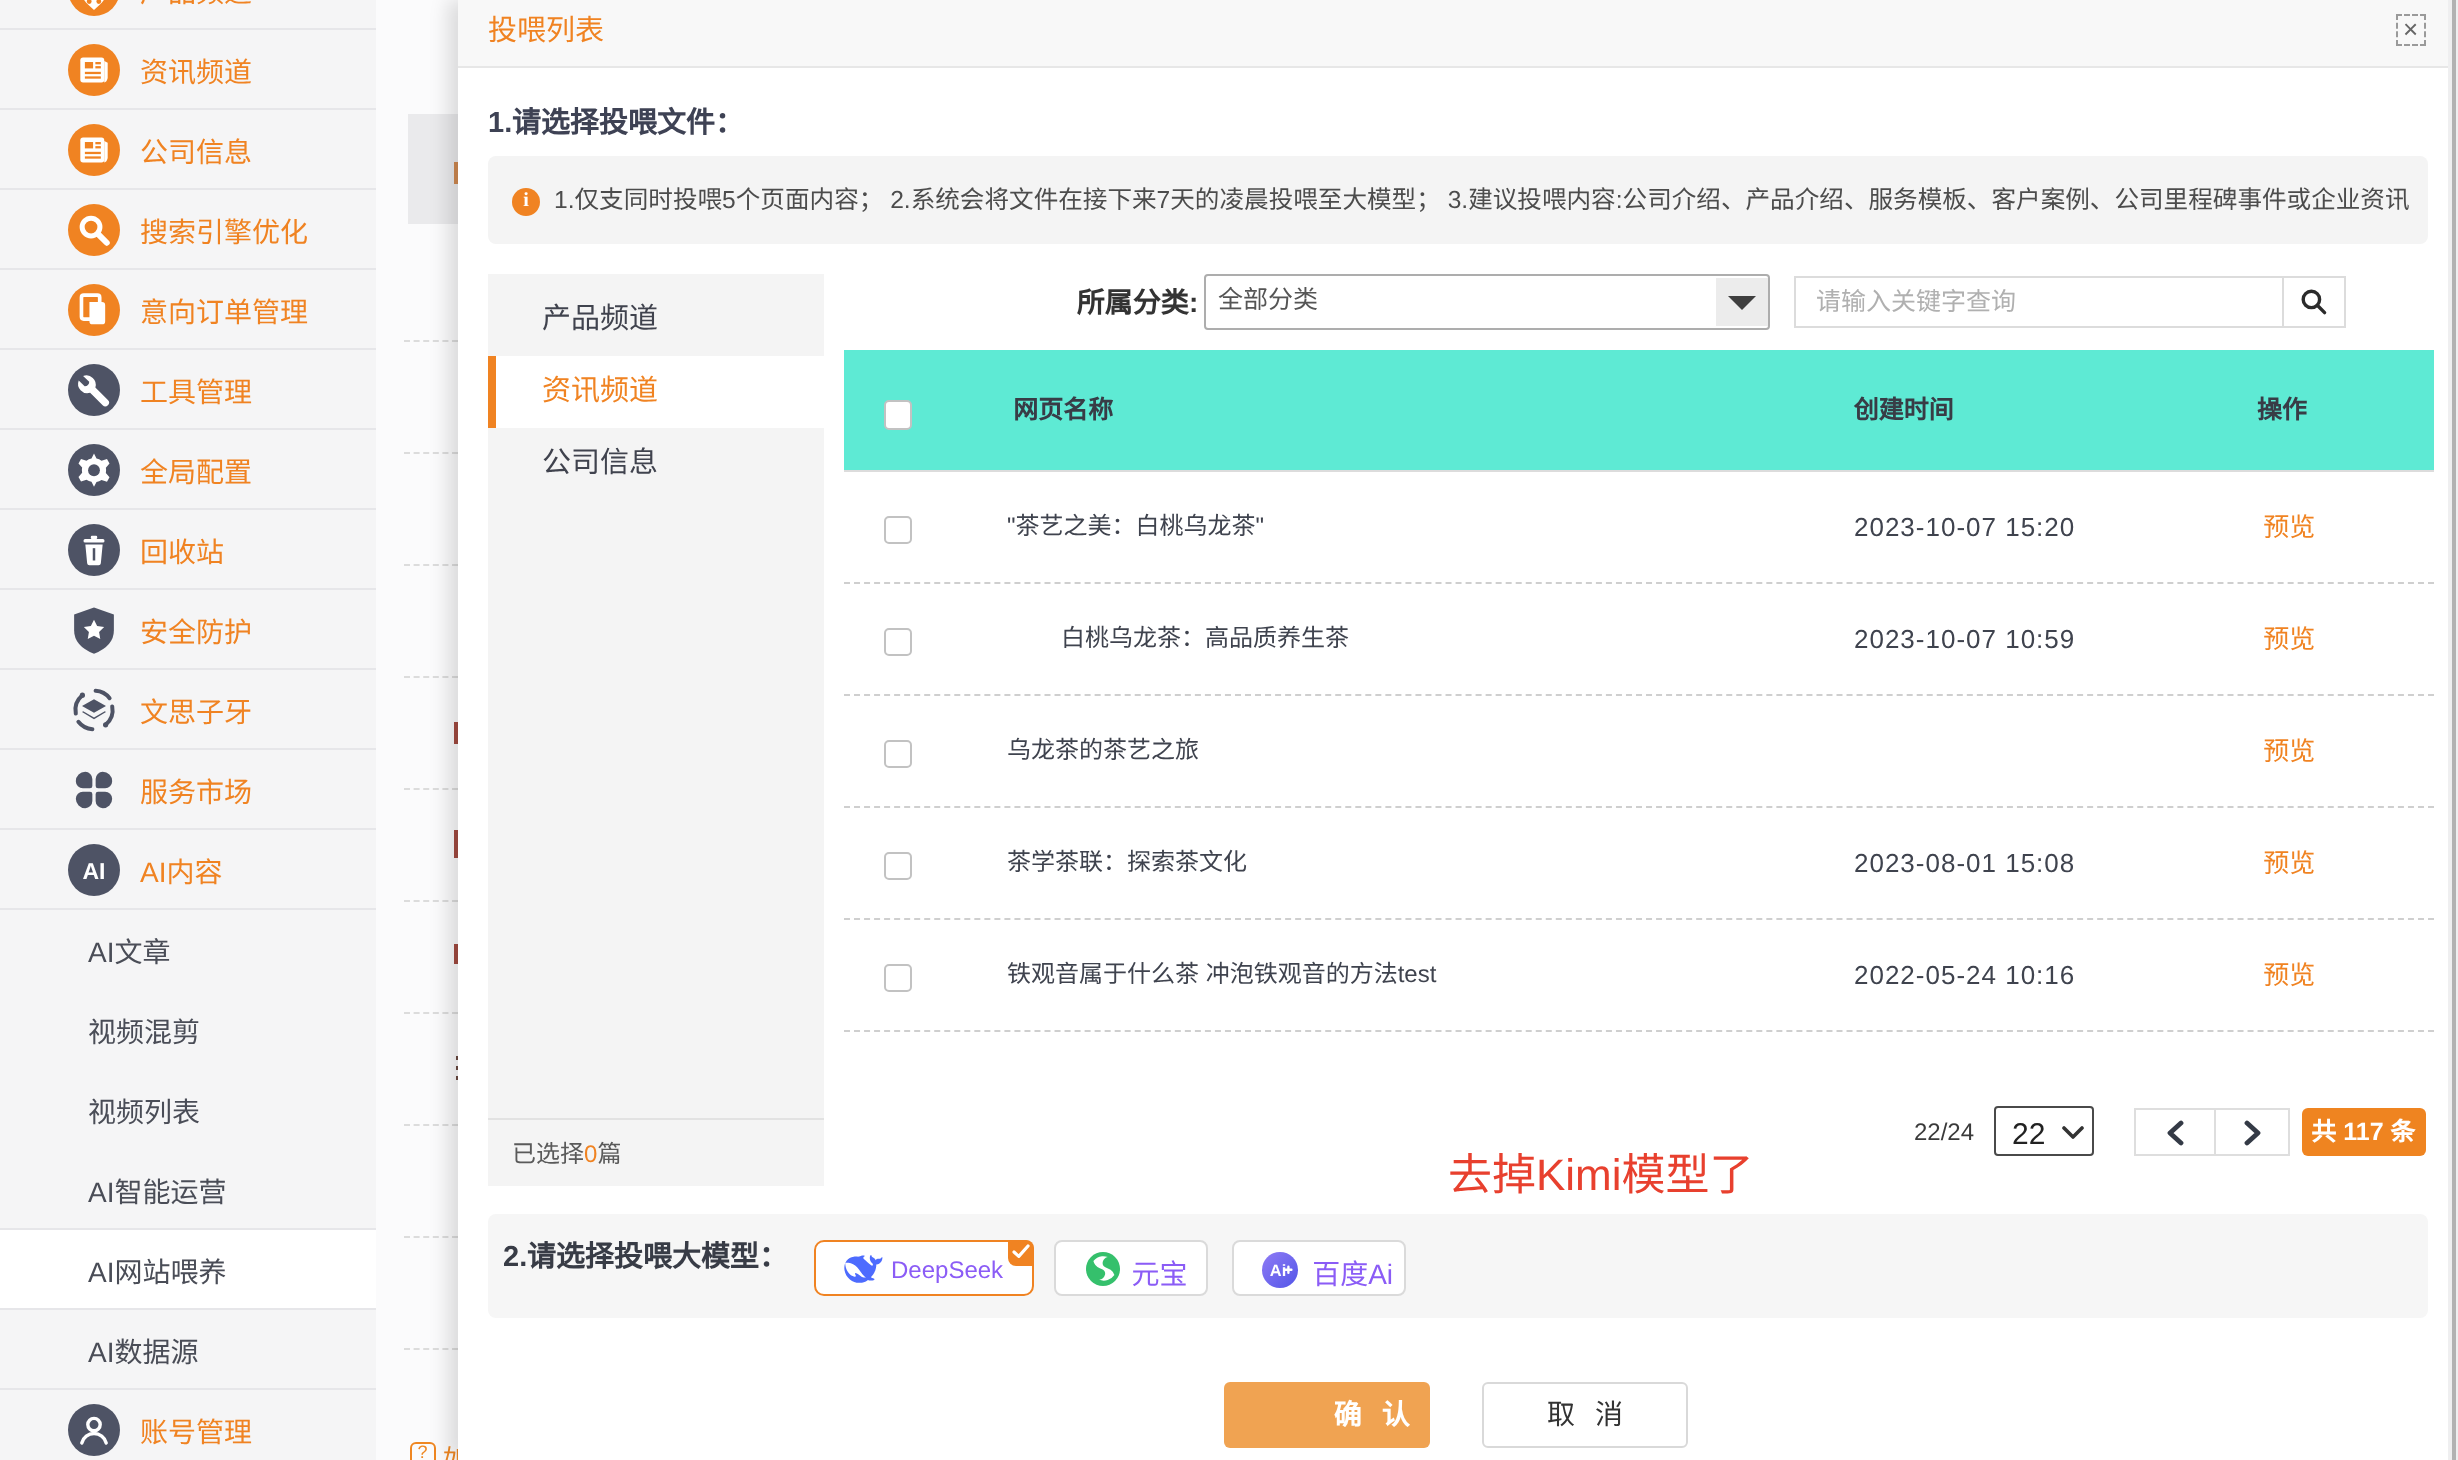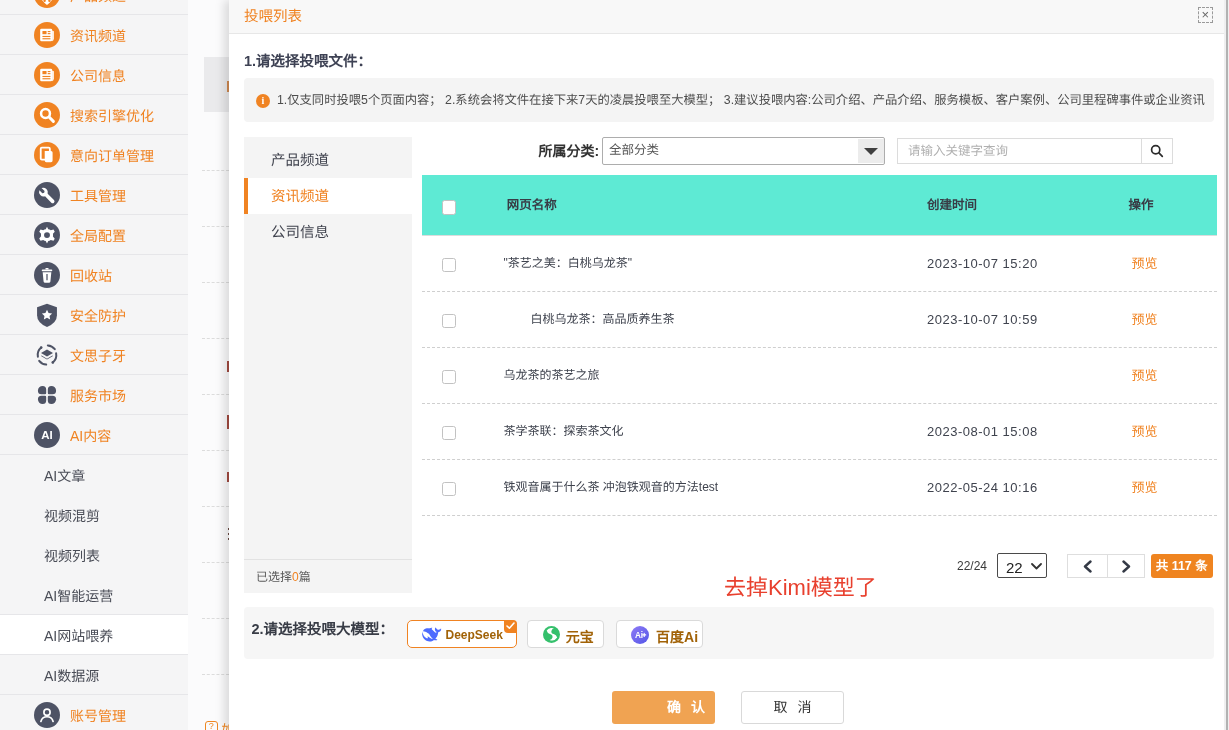--- a/index.html
+++ b/index.html
@@ -66,21 +66,21 @@
   #pager { position:absolute; left:1067px; top:553.5px; width:78px; height:24px; background:#fff; border:1px solid #dedede; }
   #pager .mid { position:absolute; left:38.5px; top:0; width:1px; height:100%; background:#dedede; }
   #total { position:absolute; left:1151px; top:553.5px; width:61.5px; height:24.5px; background:#ef8420; border-radius:3px; color:#fff; font-size:12.5px; font-weight:bold; text-align:center; line-height:24.5px; }
 
   #redNote { position:absolute; left:724px; top:569px; font-size:22px; color:#e8402e; }
 
   
   #sec2 { position:absolute; left:244px; top:607px; width:970px; height:52px; background:#f6f6f6; border-radius:4px; }
   #sec2lab { position:absolute; left:251.5px; top:607px; height:44px; line-height:44px; font-size:14.5px; font-weight:bold; color:#383c46; }
   .chip { position:absolute; top:619.5px; height:28px; background:#fff; border:1px solid #dadada; border-radius:4px; }
-  .chip span { position:absolute; font-size:14px; color:#a16207; top:5.5px;font-weight:bold; }
+  .chip span { position:absolute; font-size:14px; color:#8b5cf6; top:5.5px; }
 
   
   #okbtn { position:absolute; left:612px; top:691px; width:103px; height:33px; background:#f0a352; border-radius:3px; color:#fff; font-size:14px; font-weight:bold; text-align:right; line-height:33px; letter-spacing:10px; text-indent:10px; }
   #cancelbtn { position:absolute; left:741px; top:691px; width:103px; height:33px; background:#fff; border:1px solid #d9d9d9; border-radius:3px; color:#333; font-size:14px; text-align:center; line-height:31px; letter-spacing:10px; text-indent:10px; }
 
   
   #rstrip { position:absolute; left:1224px; top:0; width:5px; height:730px; background:#efeff0; }
   #rbar { position:absolute; left:1226px; top:0; width:2px; height:730px; background:#b2b2b2; }
 </style>
 </head>

